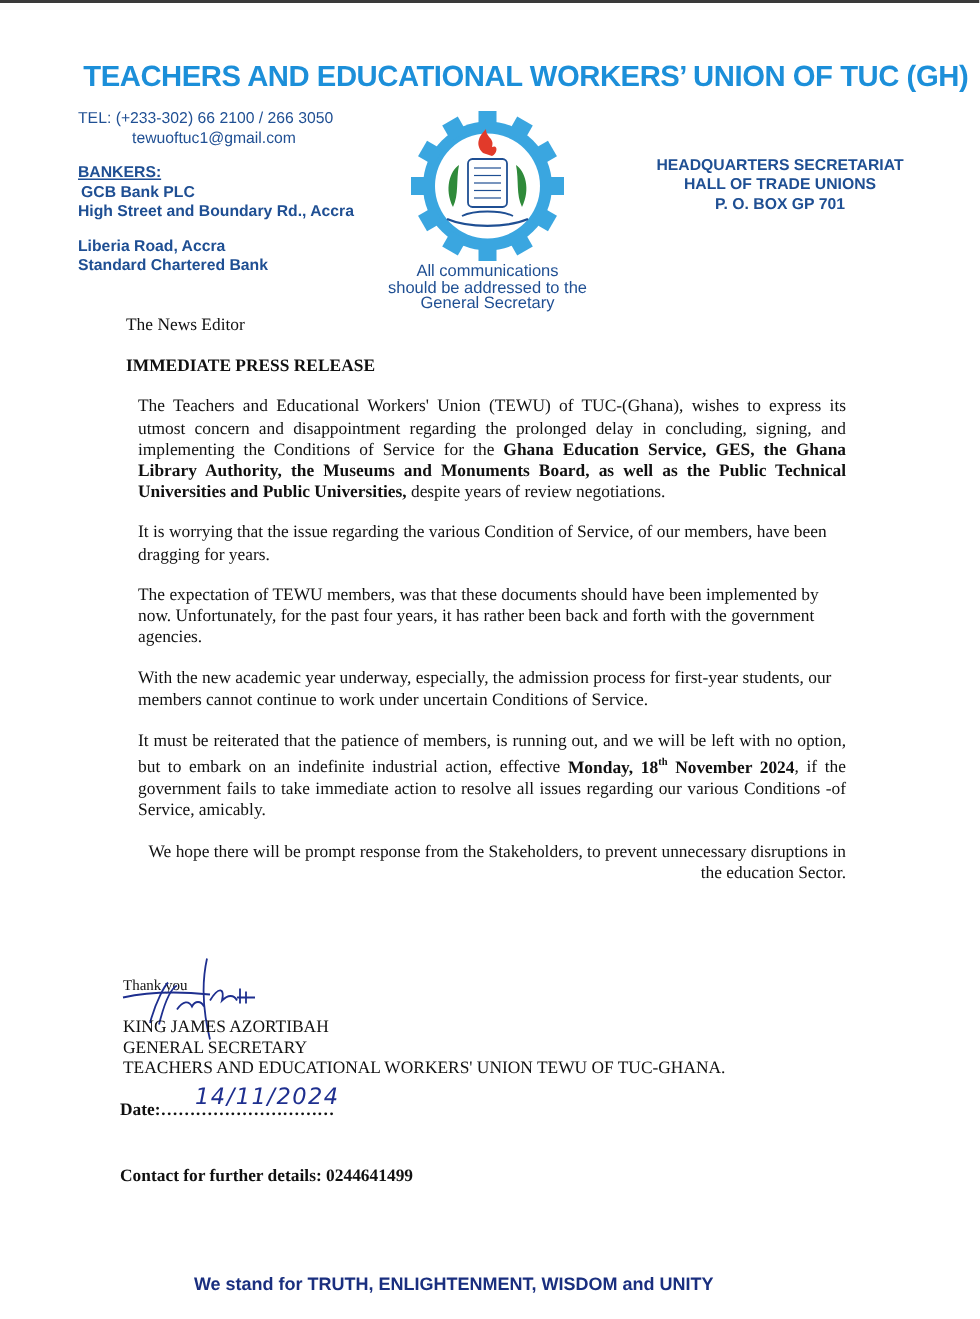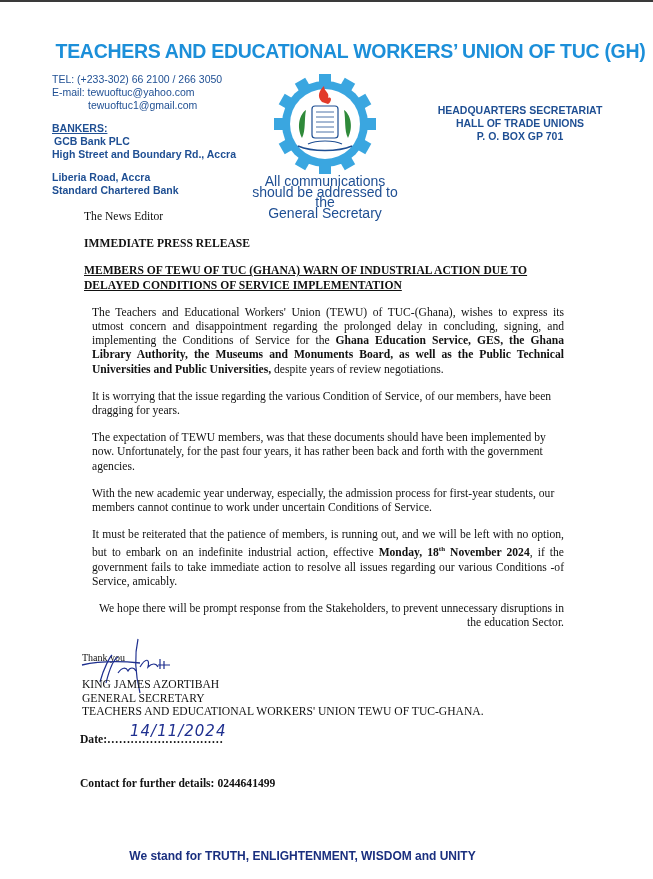--- a/index.html
+++ b/index.html
@@ -5,21 +5,21 @@
   html, body { margin: 0; padding: 0; background: #ffffff; }
   body { width: 653px; height: 879px; position: relative; overflow: hidden; font-family: "Liberation Serif", serif; color: #111; }
   .topbar { position: absolute; left: 0; top: 0; width: 653px; height: 2px; background: #3a3a3a; }
   .lh-title { position: absolute; left: 0; top: 40px; width: 653px; text-align: center; font-family: "Liberation Sans", sans-serif; font-weight: bold; font-size: 19.5px; color: #1c8fd9; letter-spacing: -0.3px; padding-left: 24px; }
   .lh-left { position: absolute; left: 52px; top: 73px; font-family: "Liberation Sans", sans-serif; font-size: 10.5px; color: #1f4f93; line-height: 13px; }
   .lh-left .b { font-weight: bold; }
   .lh-left .indent { padding-left: 36px; }
   .lh-left .gap { height: 10px; }
   .lh-left .ul { text-decoration: underline; font-weight: bold; }
   .logo-wrap { position: absolute; left: 272px; top: 72px; width: 106px; height: 104px; }
-  .logo-caption { position: absolute; left: 252px; top: 176px; width: 146px; text-align: center; font-family: "Liberation Sans", sans-serif; font-size: 14px; color: #1f4f93; line-height: 10.5px; }
+  .logo-caption { position: absolute; left: 252px; top: 176px; width: 146px; text-align: center; font-family: "Liberation Sans", sans-serif; font-size: 11px; color: #1f4f93; line-height: 10.5px; }
   .lh-right { position: absolute; left: 420px; top: 104px; width: 200px; text-align: center; font-family: "Liberation Sans", sans-serif; font-weight: bold; font-size: 10.5px; color: #1f4f93; line-height: 13px; }
   .body { position: absolute; left: 92px; top: 210px; width: 472px; font-size: 11.6px; line-height: 14.2px; color: #111; }
   .body p { margin: 0 0 13px 0; text-align: justify; }
   .body .heading { font-weight: bold; }
   .body .title { font-weight: bold; text-decoration: underline; margin-bottom: 13px; }
   .body b { font-weight: bold; }
   .sig-block { position: absolute; left: 80px; top: 645px; width: 480px; font-size: 11.6px; line-height: 13.5px; }
   .thank { font-size: 10px; position: absolute; left: 2px; top: 6px; }
   .sig-svg { position: absolute; left: 0; top: -8px; width: 120px; height: 60px; }
   .sig-lines { position: absolute; left: 2px; top: 33px; }
@@ -30,21 +30,20 @@
 </style>
 </head>
 <body>
 
 <div class="topbar"></div>
 
 <div class="lh-title">TEACHERS AND EDUCATIONAL WORKERS’ UNION OF TUC (GH)</div>
 
 <div class="lh-left">
   <div>TEL: (+233-302) 66 2100 / 266 3050</div>
-  <div>E-mail: tewuoftuc@yahoo.com</div>
   <div class="indent">tewuoftuc1@gmail.com</div>
   <div class="gap"></div>
   <div class="ul">BANKERS:</div>
   <div class="b" style="padding-left:2px">GCB Bank PLC</div>
   <div class="b">High Street and Boundary Rd., Accra</div>
   <div class="gap"></div>
   <div class="b">Liberia Road, Accra</div>
   <div class="b">Standard Chartered Bank</div>
 </div>
 
@@ -92,21 +91,20 @@
 
 <div class="lh-right">
   <div>HEADQUARTERS SECRETARIAT</div>
   <div>HALL OF TRADE UNIONS</div>
   <div>P. O. BOX GP 701</div>
 </div>
 
 <div class="body">
   <p style="margin-left:-8px">The News Editor</p>
   <p class="heading" style="margin-left:-8px">IMMEDIATE PRESS RELEASE</p>
-  <p class="title" style="margin-left:-8px;text-align:left">MEMBERS OF TEWU OF TUC (GHANA) WARN OF INDUSTRIAL ACTION DUE TO DELAYED CONDITIONS OF SERVICE IMPLEMENTATION</p>
   <p><span>The Teachers and Educational Workers' Union (TEWU) of TUC-(Ghana), wishes to express its utmost concern and disappointment regarding the prolonged delay in concluding, signing, and implementing the Conditions of Service for the </span><b>Ghana Education Service, GES, the Ghana Library Authority, the Museums and Monuments Board, as well as the Public Technical Universities and Public Universities,</b><span> despite years of review negotiations.</span></p>
   <p style="text-align:left">It is worrying that the issue regarding the various Condition of Service, of our members, have been dragging for years.</p>
   <p style="text-align:left">The expectation of TEWU members, was that these documents should have been implemented by now. Unfortunately, for the past four years, it has rather been back and forth with the government agencies.</p>
   <p style="text-align:left">With the new academic year underway, especially, the admission process for first-year students, our members cannot continue to work under uncertain Conditions of Service.</p>
   <p><span>It must be reiterated that the patience of members, is running out, and we will be left with no option, but to embark on an indefinite industrial action, effective </span><b><span>Monday, 18</span><sup style="font-size:7px">th</sup><span> November 2024</span></b><span>, if the government fails to take immediate action to resolve all issues regarding our various Conditions -of Service, amicably.</span></p>
   <p style="text-align:right">We hope there will be prompt response from the Stakeholders, to prevent unnecessary disruptions in the education Sector.</p>
 </div>
 
 <div class="sig-block">
   <div class="thank">Thank you</div>

